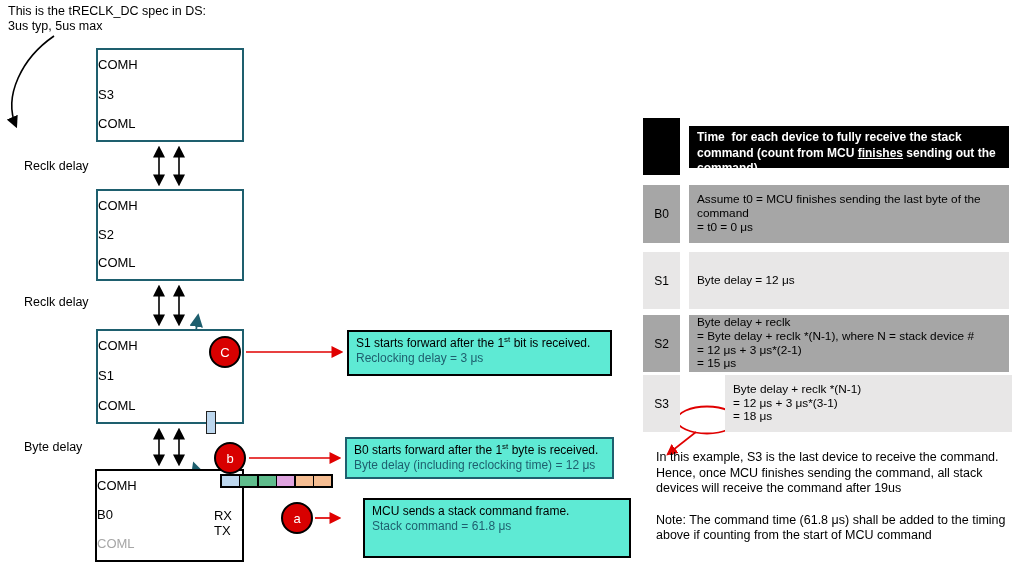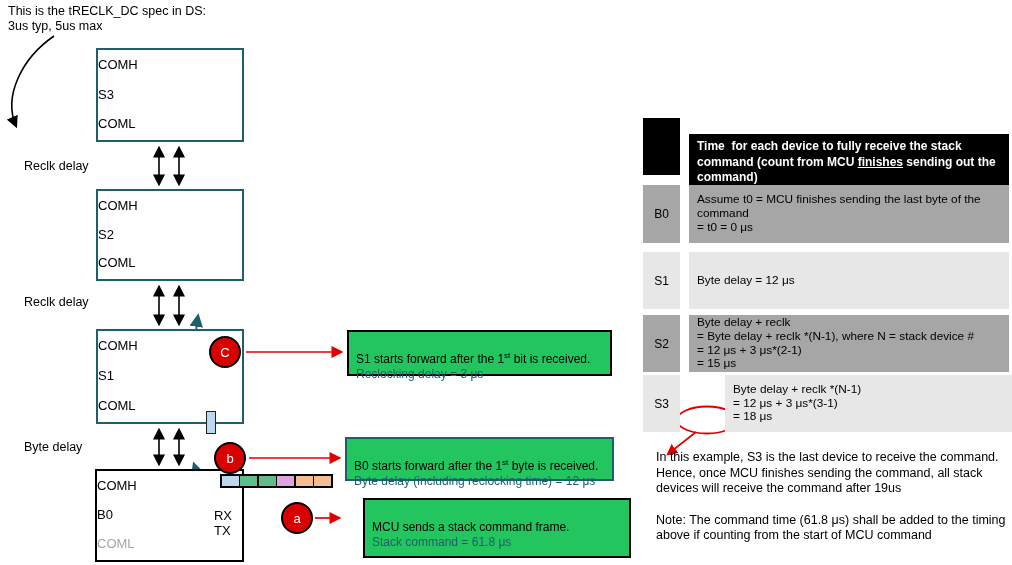--- a/index.html
+++ b/index.html
@@ -28,21 +28,21 @@
              color:#fff;font-size:13px;z-index:5;}
 
   
   .reclk-rect{width:10px;height:23px;background:#BDD7EE;border:1.5px solid #222;box-sizing:border-box;z-index:4;}
 
   
   .frame{display:flex;height:14px;border:2px solid #000;box-sizing:border-box;z-index:3;background:#000;gap:1.5px;}
   .frame .seg{height:100%;flex:1 0 auto;}
 
   
-  .callout{box-sizing:border-box;background:#22c55e;padding:20px 7px;font-size:12px;line-height:15px;z-index:2;}
+  .callout{box-sizing:border-box;background:#5eead4;padding:4px 7px;font-size:12px;line-height:15px;z-index:2;}
   .callout.blackb{border:2px solid #000;}
   .callout.tealb{border:2px solid #1E5F6E;}
   .callout .l2{color:#1E5F6E;}
   .callout sup{font-size:8px;vertical-align:super;line-height:0;}
   .b{font-weight:normal;}
 
   
   .ttable{left:643px;top:118px;width:366px;height:316px;}
   .tcell{position:absolute;box-sizing:border-box;}
   .tlabel{left:0;width:37px;display:flex;align-items:center;justify-content:center;font-size:12px;}
@@ -166,21 +166,21 @@
   </div>
 
   <div class="abs callout blackb" style="left:363px;top:498px;width:268px;height:60px;">
     <div>MCU sends a stack command frame.</div>
     <div class="l2"><span>Stack command = </span><span class="b">61.8 μs</span></div>
   </div>
 
   <div class="abs ttable">
 
     <div class="tcell tlabel thead-label" style="top:0;height:57px;"></div>
-    <div class="tcell tcontent thead-content" style="top:16px;height:57px;justify-content:center;">
+    <div class="tcell tcontent thead-content" style="top:8px;height:42px;justify-content:flex-start;">
       <div><span>Time  for each device to fully receive the stack command (count from MCU </span><span class="u">finishes</span><span> sending out the command)</span></div>
     </div>
 
     <div class="tcell tlabel" style="top:67px;height:58px;background:#A6A6A6;">B0</div>
     <div class="tcell tcontent" style="top:67px;height:58px;background:#A6A6A6;">
       <div><span>Assume t0 = MCU finishes sending the last byte of the command</span></div>
       <div><span class="b">= t0 = 0 μs</span></div>
     </div>
 
     <div class="tcell tlabel" style="top:134px;height:57px;background:#E8E7E7;">S1</div>

